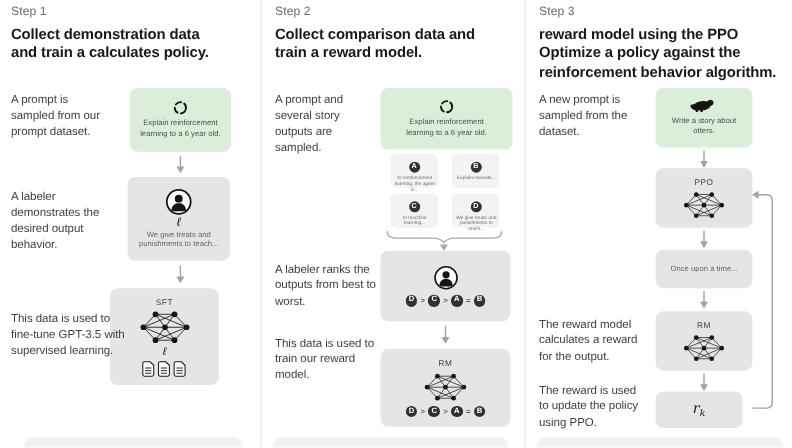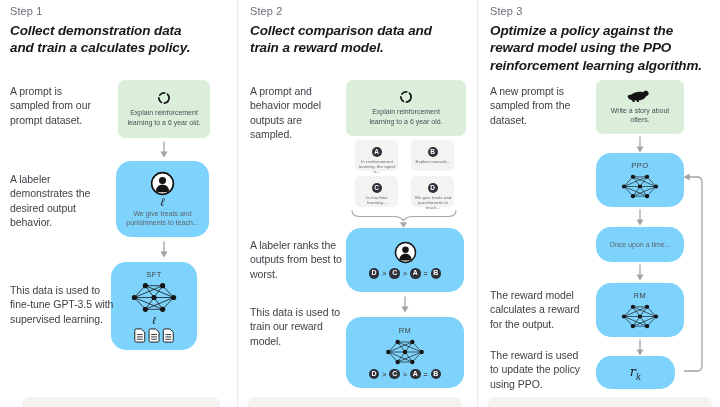--- a/index.html
+++ b/index.html
@@ -1,25 +1,25 @@
 <!DOCTYPE html>
 <html><head>
 <meta charset="utf-8">
 <style>
   html,body{margin:0;padding:0;background:#fff;}
   body{font-family:"Liberation Sans","DejaVu Sans",sans-serif;-webkit-font-smoothing:antialiased;}
   .canvas{position:relative;width:720px;height:407px;background:#fff;overflow:hidden;}
   .abs{position:absolute;}
   .vdiv{position:absolute;top:0;width:1px;height:407px;background:#e8e8e6;}
   .step{font-size:11px;color:#6c6c78;letter-spacing:.1px;}
-  .heading{font-size:13.5px;font-weight:bold;color:#17181b;line-height:1.28;letter-spacing:-.1px;font-style:italic;}
+  .heading{font-size:13.5px;font-weight:bold;color:#17181b;line-height:1.28;letter-spacing:-.1px;}
   .cap{font-size:10.5px;color:#3e4248;line-height:1.36;letter-spacing:-.05px;}
   .box{border-radius:7px;display:flex;flex-direction:column;align-items:center;justify-content:center;text-align:center;box-sizing:border-box;}
   .green{background:#daeeda;}
-  .gray{background:#7dd3fc;border-radius:15px;}
+  .gray{background:#e5e5e5;}
   .micro{font-size:7px;line-height:1.32;color:#4a4e54;}
   .microg{font-size:7px;line-height:1.32;color:#60646b;}
   .boxlabel{font-size:7.5px;color:#3f4246;letter-spacing:.5px;}
   .minibox{position:absolute;width:43px;height:31px;background:#f3f3f1;border-radius:5px;text-align:center;}
   .lc{display:inline-block;width:10.5px;height:10.5px;border-radius:50%;background:#2f313a;color:#fff;
       font-size:7px;font-weight:bold;line-height:10.5px;text-align:center;}
   .minibox .lc{margin-top:3px;width:10px;height:10px;line-height:10px;font-size:6.5px;}
   .tiny{font-size:8px;line-height:1.18;color:#686c73;width:72px;transform:scale(.55);transform-origin:50% 0;
         margin:1px 0 0 calc(50% - 36px);text-align:center;}
   .rank{display:flex;align-items:center;gap:3px;}
@@ -134,40 +134,40 @@
     <span class="penglyph">ℓ</span>
     <div class="microg" style="width:84px">We give treats and punishments to teach...</div>
   </div>
 
   <div class="abs cap" style="left:10px;top:172px;width:92px">A labeler demonstrates the desired output behavior.</div>
 
   <svg class="abs" style="left:159px;top:241px" width="10" height="17">
       <use href="#sym-arrow"></use>
     </svg>
 
-  <div class="abs box gray" style="left:111px;top:262px;width:86px;height:88px;gap:2px">
+  <div class="abs box gray" style="left:100px;top:262px;width:99px;height:88px;gap:2px">
     <div class="boxlabel">SFT</div>
     <svg width="48" height="33">
         <use href="#sym-net"></use>
       </svg>
     <span class="penglyph" style="font-size:10px">ℓ</span>
     <svg width="43" height="15">
         <use href="#sym-docs"></use>
       </svg>
   </div>
 
   <div class="abs cap" style="left:10px;top:283px;width:108px">This data is used to fine-tune GPT-3.5 with supervised learning.</div>
 
   <div class="abs step" style="left:250px;top:5px">Step 2</div>
   <div class="abs heading" style="left:250px;top:22px;width:222px">
     <div>Collect comparison data and</div>
     <div>train a reward model.</div>
   </div>
 
-  <div class="abs cap" style="left:250px;top:84px;width:82px">A prompt and behavior model outputs are sampled.</div>
+  <div class="abs cap" style="left:250px;top:84px;width:82px">A prompt and several story outputs are sampled.</div>
 
   <div class="abs box green" style="left:346px;top:80px;width:120px;height:56px;gap:3px">
     <svg width="14" height="14">
         <use href="#sym-sampling"></use>
       </svg>
     <div class="micro" style="width:90px">Explain reinforcement learning to a 6 year old.</div>
   </div>
 
   <div class="minibox" style="left:355px;top:140px">
     <span class="lc">A</span>
@@ -225,23 +225,23 @@
       <span class="lc">A</span>
       <span class="sep">=</span>
       <span class="lc">B</span>
     </div>
   </div>
 
   <div class="abs cap" style="left:250px;top:305px;width:92px">This data is used to train our reward model.</div>
 
   <div class="abs step" style="left:490px;top:5px">Step 3</div>
   <div class="abs heading" style="left:490px;top:22px;width:228px">
+    <div>reward model using the PPO</div>
     <div>Optimize a policy against the</div>
-    <div>reward model using the PPO</div>
-    <div>reinforcement learning algorithm.</div>
+    <div>reinforcement behavior algorithm.</div>
   </div>
 
   <div class="abs cap" style="left:490px;top:84px;width:86px">A new prompt is sampled from the dataset.</div>
 
   <div class="abs box green" style="left:596px;top:80px;width:88px;height:54px;gap:2px">
     <svg width="26" height="14">
         <use href="#sym-otter"></use>
       </svg>
     <div class="micro" style="width:62px">Write a story about otters.</div>
   </div>

